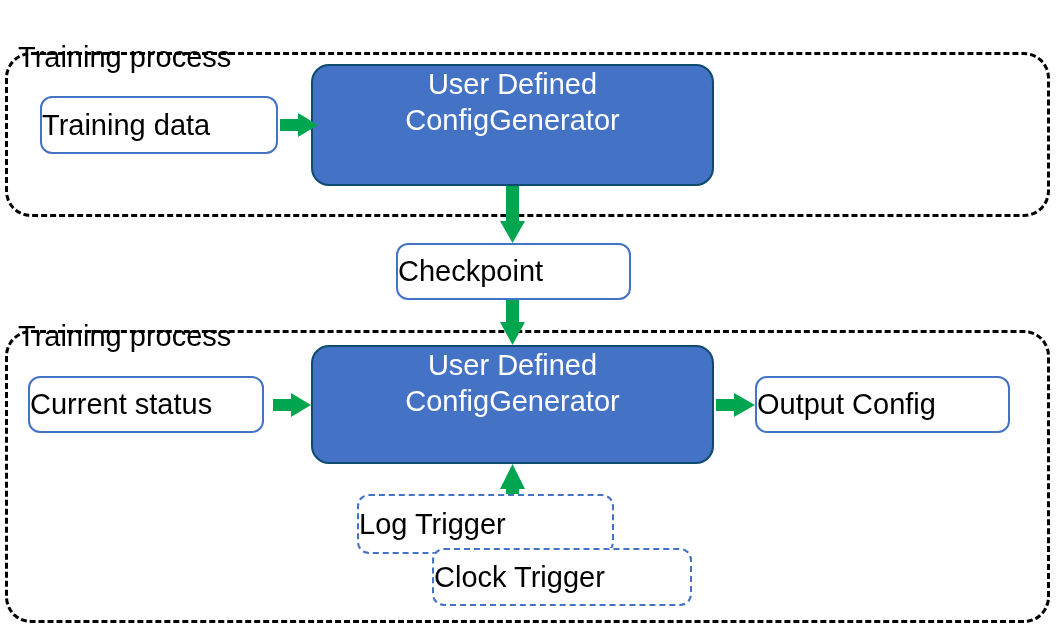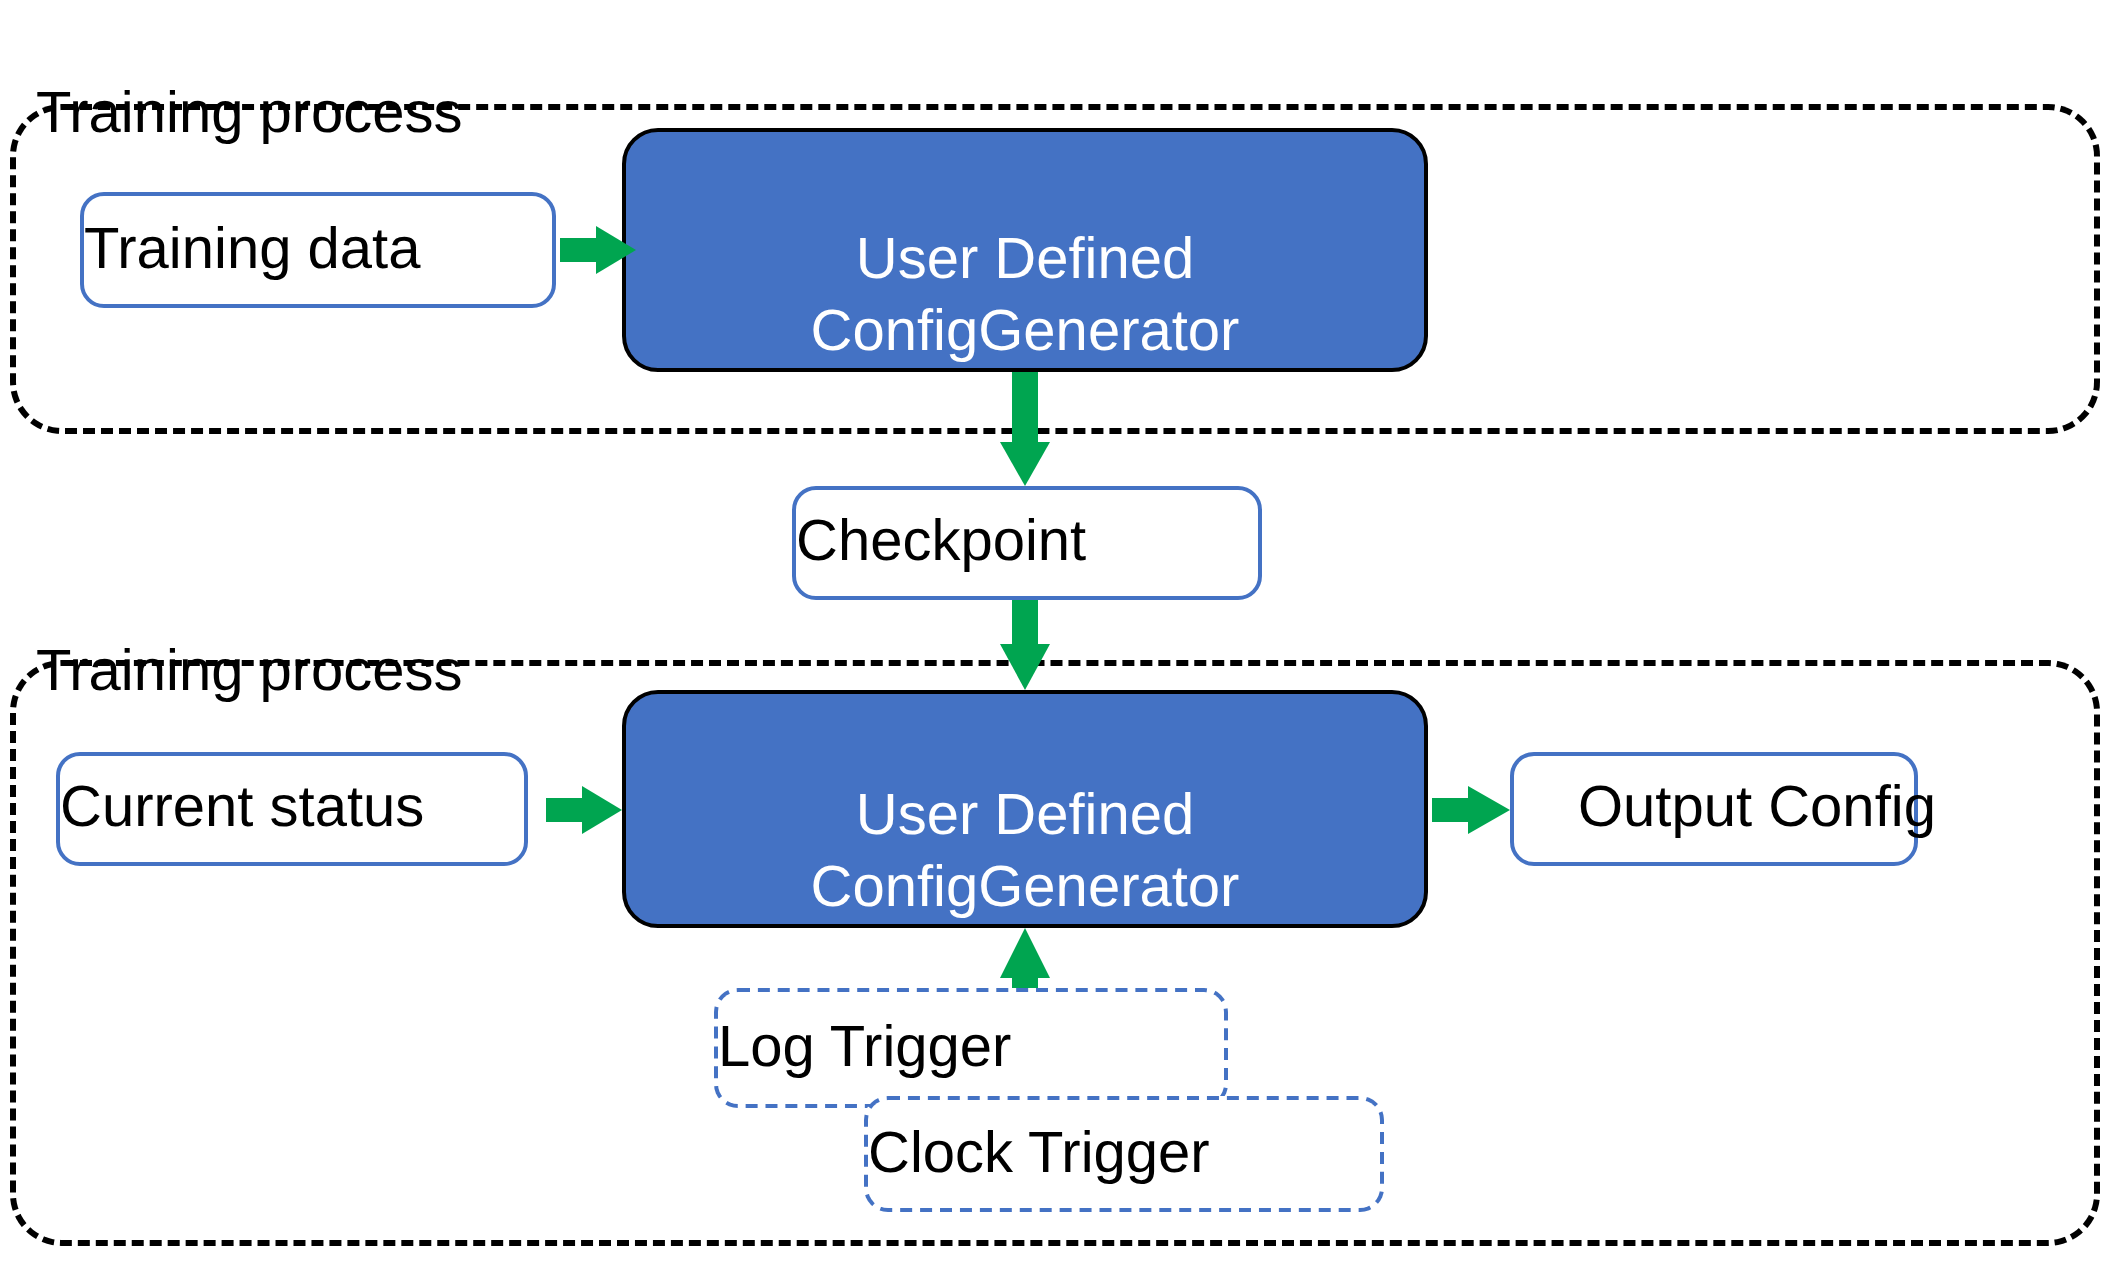--- a/index.html
+++ b/index.html
@@ -50,25 +50,25 @@
     font-size: 29px;
     line-height: 33px;
     text-align: center;
     white-space: nowrap;
   }
 
   
   .node-primary {
     position: absolute;
     box-sizing: border-box;
-    border: 2px solid #000000;
+    border: 2px solid #0c4a6e;
     border-radius: 18px;
     background: #4472C4;
     display: flex;
-    align-items: flex-end;
+    align-items: flex-start;
     justify-content: center;
     color: #ffffff;
     font-size: 29px;
     line-height: 36px;
     text-align: center;
   }
   .node-primary .txt { display: block; }
 
   
   .node-trigger {
@@ -129,21 +129,21 @@
     <span>Current status</span>
   </div>
 
   <div class="node-primary" style="left:311px; top:345px; width:403px; height:119px;">
     <div>
       <span class="txt">User Defined</span>
       <span class="txt">ConfigGenerator</span>
     </div>
   </div>
 
-  <div class="node-plain" style="left:755px; top:376px; width:204px; height:57px;padding-left:32px;">
+  <div class="node-plain" style="left:755px; top:376px; width:255px; height:57px;">
     <span>Output Config</span>
   </div>
 
   <div class="node-trigger" style="left:357px; top:494px; width:257px; height:60px; z-index:2;">
     <span>Log Trigger</span>
   </div>
 
   <div class="node-trigger" style="left:432px; top:548px; width:260px; height:58px; z-index:3;">
     <span>Clock Trigger</span>
   </div>

